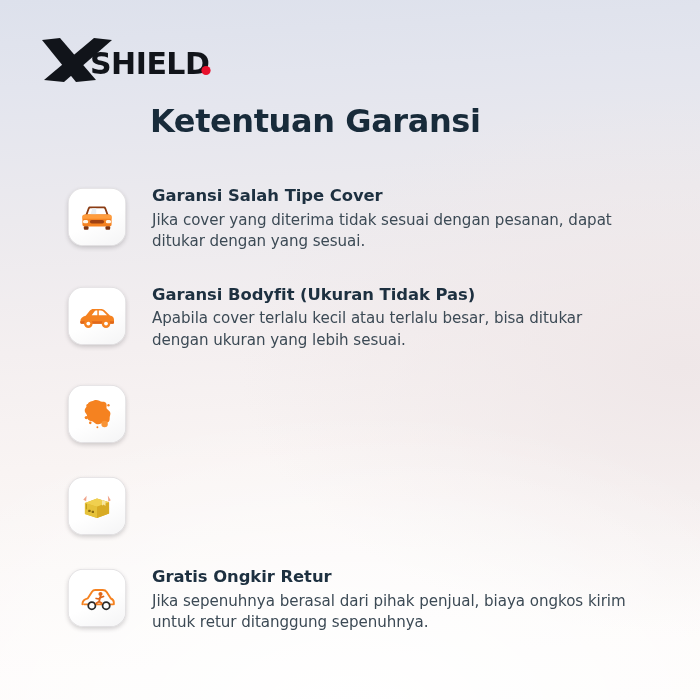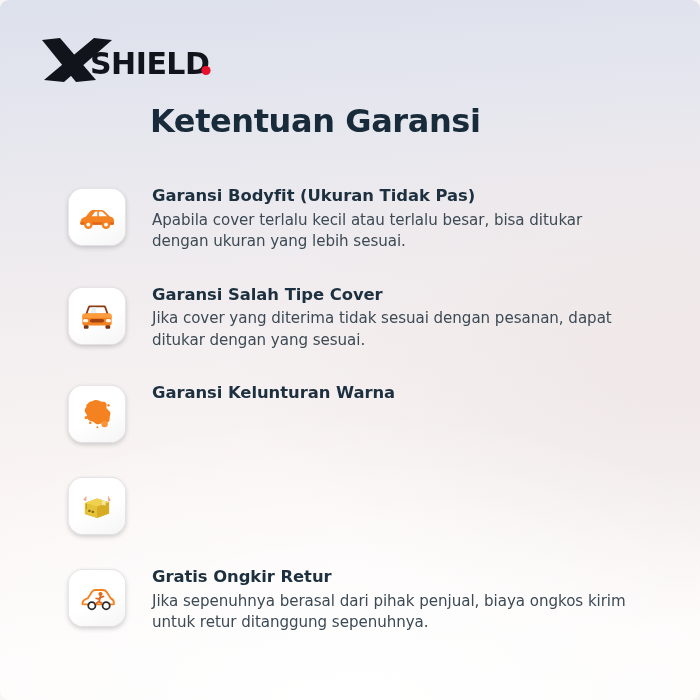--- a/index.html
+++ b/index.html
@@ -27,21 +27,20 @@
       linear-gradient(177deg,
           #dde1ec 0%,
           #e3e5ee 12%,
           #eceaee 30%,
           #f4eff0 48%,
           #f9f4f3 64%,
           #fbf8f7 78%,
           #fdfbfa 92%,
           #fdfcfb 100%);
     overflow: hidden;
-    border-radius: 9px;
   }
 
   
   .logo {
     position: absolute;
     left: 40px;
     top: 36px;
     width: 180px;
     height: 48px;
   }
@@ -129,74 +128,73 @@
     </svg>
   </div>
 
   <div class="title">Ketentuan Garansi</div>
 
   <div class="list">
 
     <div class="row">
       <div class="icon-card">
         <svg width="40" height="40" viewBox="0 0 48 48">
-          <path d="M4 30.5 C4 26.5 6.5 24.5 10.5 23.6 L15.5 17.5 C16.6 16.2 17.8 15.6 19.6 15.6 L28.5 15.6 C30.6 15.6 32 16.2 33.4 17.4 L39.5 23.4 C42.4 24 44.4 25.3 44.4 28.4 L44.4 31.4 C44.4 32.6 43.7 33.3 42.4 33.3 L6 33.3 C4.7 33.3 4 32.6 4 31.4 Z" fill="#f58220"></path>
-          <path d="M17.6 23.2 L21.2 18.2 C21.7 17.5 22.2 17.3 23.2 17.3 L24.4 17.3 L24.4 23.2 Z" fill="#ffffff"></path>
-          <path d="M26.2 17.3 L28.4 17.3 C29.6 17.3 30.4 17.6 31.2 18.3 L36 23.2 L26.2 23.2 Z" fill="#ffffff"></path>
-          <path d="M4 30.2 L44.4 30.2 L44.4 31.4 C44.4 32.6 43.7 33.3 42.4 33.3 L6 33.3 C4.7 33.3 4 32.6 4 31.4 Z" fill="#e0671a"></path>
-          <circle cx="13.6" cy="33.1" r="5.2" fill="#f58220"></circle>
-          <circle cx="13.6" cy="33.1" r="2.3" fill="#ffffff"></circle>
-          <circle cx="34.8" cy="33.1" r="5.2" fill="#f58220"></circle>
-          <circle cx="34.8" cy="33.1" r="2.3" fill="#ffffff"></circle>
-        </svg>
-      </div>
-      <div class="row-text">
-        <div class="row-title">Garansi Bodyfit (Ukuran Tidak Pas)</div>
-        <div class="row-desc">Apabila cover terlalu kecil atau terlalu besar, bisa ditukar dengan ukuran yang lebih sesuai.</div>
-      </div>
-    </div>
-
-    <div class="row">
-      <div class="icon-card">
-        <svg width="40" height="40" viewBox="0 0 48 48">
           <path d="M10 22 L13 13.5 C13.5 12 14.5 11.5 16 11.5 L32 11.5 C33.5 11.5 34.5 12 35 13.5 L38 22 Z" fill="#8a3b12"></path>
           <path d="M12.5 21.2 L14.8 14.6 C15.1 13.7 15.6 13.4 16.6 13.4 L31.4 13.4 C32.4 13.4 32.9 13.7 33.2 14.6 L35.5 21.2 Z" fill="#ffffff"></path>
           <path d="M23.1 13.4 L23.1 21.2 L16.2 21.2 L18.4 13.4 Z" fill="#e9eef2"></path>
           <path d="M6.5 24 C6.5 21.8 8 21 10 21 L38 21 C40 21 41.5 21.8 41.5 24 L41.5 33 C41.5 34.5 40.6 35.4 39 35.4 L9 35.4 C7.4 35.4 6.5 34.5 6.5 33 Z" fill="#f58220"></path>
           <path d="M6.5 24 C6.5 21.8 8 21 10 21 L38 21 C40 21 41.5 21.8 41.5 24 L41.5 26.2 L6.5 26.2 Z" fill="#ff9d3d"></path>
           <rect x="15.5" y="27.5" width="17" height="4.4" rx="2.2" fill="#9e4113"></rect>
           <rect x="7.2" y="27.6" width="6.2" height="4" rx="1.8" fill="#fff6e8"></rect>
           <rect x="34.6" y="27.6" width="6.2" height="4" rx="1.8" fill="#fff6e8"></rect>
           <rect x="8.2" y="35.2" width="5.6" height="4.2" rx="1.2" fill="#7d3410"></rect>
           <rect x="34.2" y="35.2" width="5.6" height="4.2" rx="1.2" fill="#7d3410"></rect>
         </svg>
       </div>
       <div class="row-text">
         <div class="row-title">Garansi Salah Tipe Cover</div>
         <div class="row-desc">Jika cover yang diterima tidak sesuai dengan pesanan, dapat ditukar dengan yang sesuai.</div>
+      </div>
+    </div>
+
+    <div class="row">
+      <div class="icon-card">
+        <svg width="40" height="40" viewBox="0 0 48 48">
+          <path d="M4 30.5 C4 26.5 6.5 24.5 10.5 23.6 L15.5 17.5 C16.6 16.2 17.8 15.6 19.6 15.6 L28.5 15.6 C30.6 15.6 32 16.2 33.4 17.4 L39.5 23.4 C42.4 24 44.4 25.3 44.4 28.4 L44.4 31.4 C44.4 32.6 43.7 33.3 42.4 33.3 L6 33.3 C4.7 33.3 4 32.6 4 31.4 Z" fill="#f58220"></path>
+          <path d="M17.6 23.2 L21.2 18.2 C21.7 17.5 22.2 17.3 23.2 17.3 L24.4 17.3 L24.4 23.2 Z" fill="#ffffff"></path>
+          <path d="M26.2 17.3 L28.4 17.3 C29.6 17.3 30.4 17.6 31.2 18.3 L36 23.2 L26.2 23.2 Z" fill="#ffffff"></path>
+          <path d="M4 30.2 L44.4 30.2 L44.4 31.4 C44.4 32.6 43.7 33.3 42.4 33.3 L6 33.3 C4.7 33.3 4 32.6 4 31.4 Z" fill="#e0671a"></path>
+          <circle cx="13.6" cy="33.1" r="5.2" fill="#f58220"></circle>
+          <circle cx="13.6" cy="33.1" r="2.3" fill="#ffffff"></circle>
+          <circle cx="34.8" cy="33.1" r="5.2" fill="#f58220"></circle>
+          <circle cx="34.8" cy="33.1" r="2.3" fill="#ffffff"></circle>
+        </svg>
+      </div>
+      <div class="row-text">
+        <div class="row-title">Garansi Bodyfit (Ukuran Tidak Pas)</div>
+        <div class="row-desc">Apabila cover terlalu kecil atau terlalu besar, bisa ditukar dengan ukuran yang lebih sesuai.</div>
       </div>
     </div>
 
     <div class="row">
       <div class="icon-card">
         <svg width="38" height="38" viewBox="0 0 48 48">
           <path d="M20 7 C25 5 28 9 31 8.5 C35 8 37 11 36 15 C35.5 18 39 18.5 40.5 21.5
                    C42 24.5 39.5 27 40 30 C40.5 33.5 37 36 33.5 34.8 C30.5 33.8 29 37 25.5 37
                    C21.5 37 20.5 33.5 17.5 33 C14 32.4 11 30.5 11.5 27 C12 24 8.5 23 8.5 19.5
                    C8.5 16 12 15 12.5 12 C13 8.5 16 8.5 20 7 Z" fill="#f58220"></path>
           <circle cx="13" cy="13.5" r="2.6" fill="#f58220"></circle>
           <circle cx="10.5" cy="28.5" r="2.1" fill="#f58220"></circle>
           <circle cx="15.5" cy="35.2" r="1.6" fill="#f58220"></circle>
           <circle cx="33.6" cy="36.5" r="4.1" fill="#f89436"></circle>
           <circle cx="38.5" cy="13" r="1.5" fill="#f58220"></circle>
           <circle cx="24.5" cy="40.8" r="1.2" fill="#f58220"></circle>
         </svg>
       </div>
       <div class="row-text">
-        <div class="row-title">Garansi Kelunturan Warna</div>
       </div>
     </div>
 
     <div class="row">
       <div class="icon-card">
         <svg width="40" height="40" viewBox="0 0 48 48">
           <path d="M7.5 16.5 L11.5 11.8 L11 18.2 Z" fill="#efa38a"></path>
           <path d="M40.5 17 L37 11.5 L37.6 18.8 Z" fill="#efa38a"></path>
           <path d="M9.5 20.5 L24 15 L38.5 19.5 L38.5 33 L24 38.5 L9.5 33.5 Z" fill="#e0b82e"></path>
           <path d="M9.5 20.5 L24 15 L38.5 19.5 L24 25 Z" fill="#f0d04f"></path>

